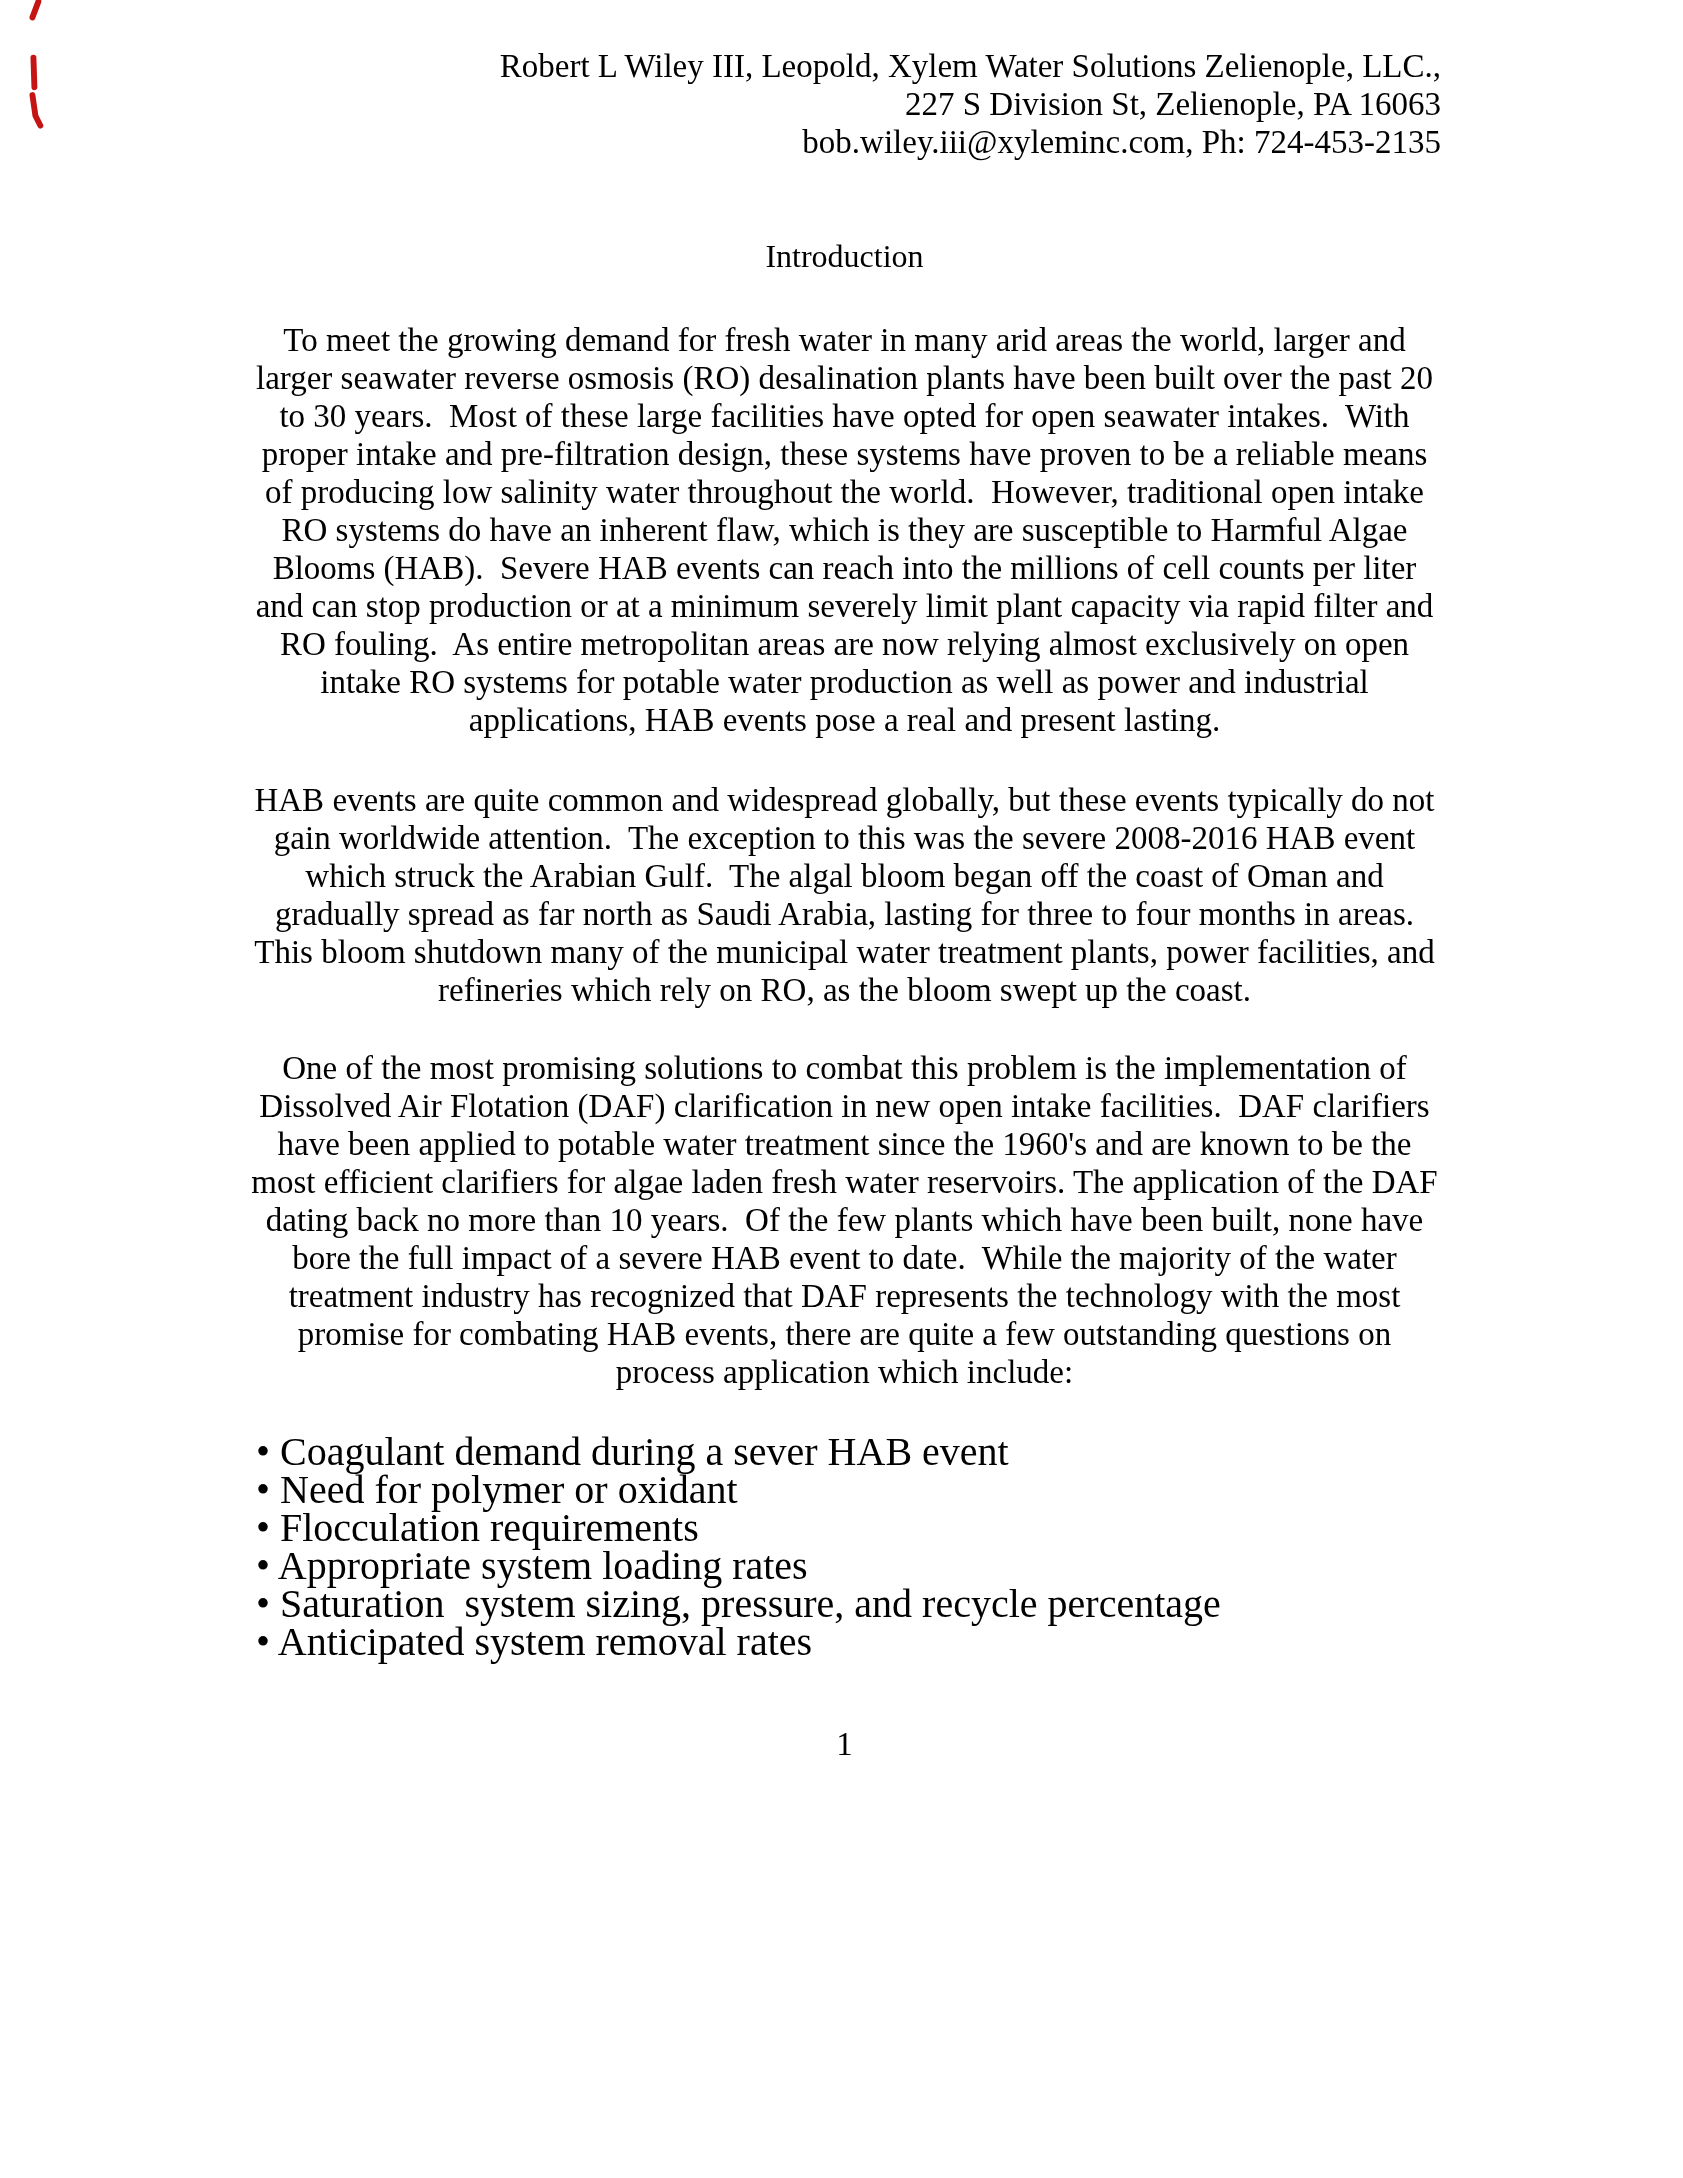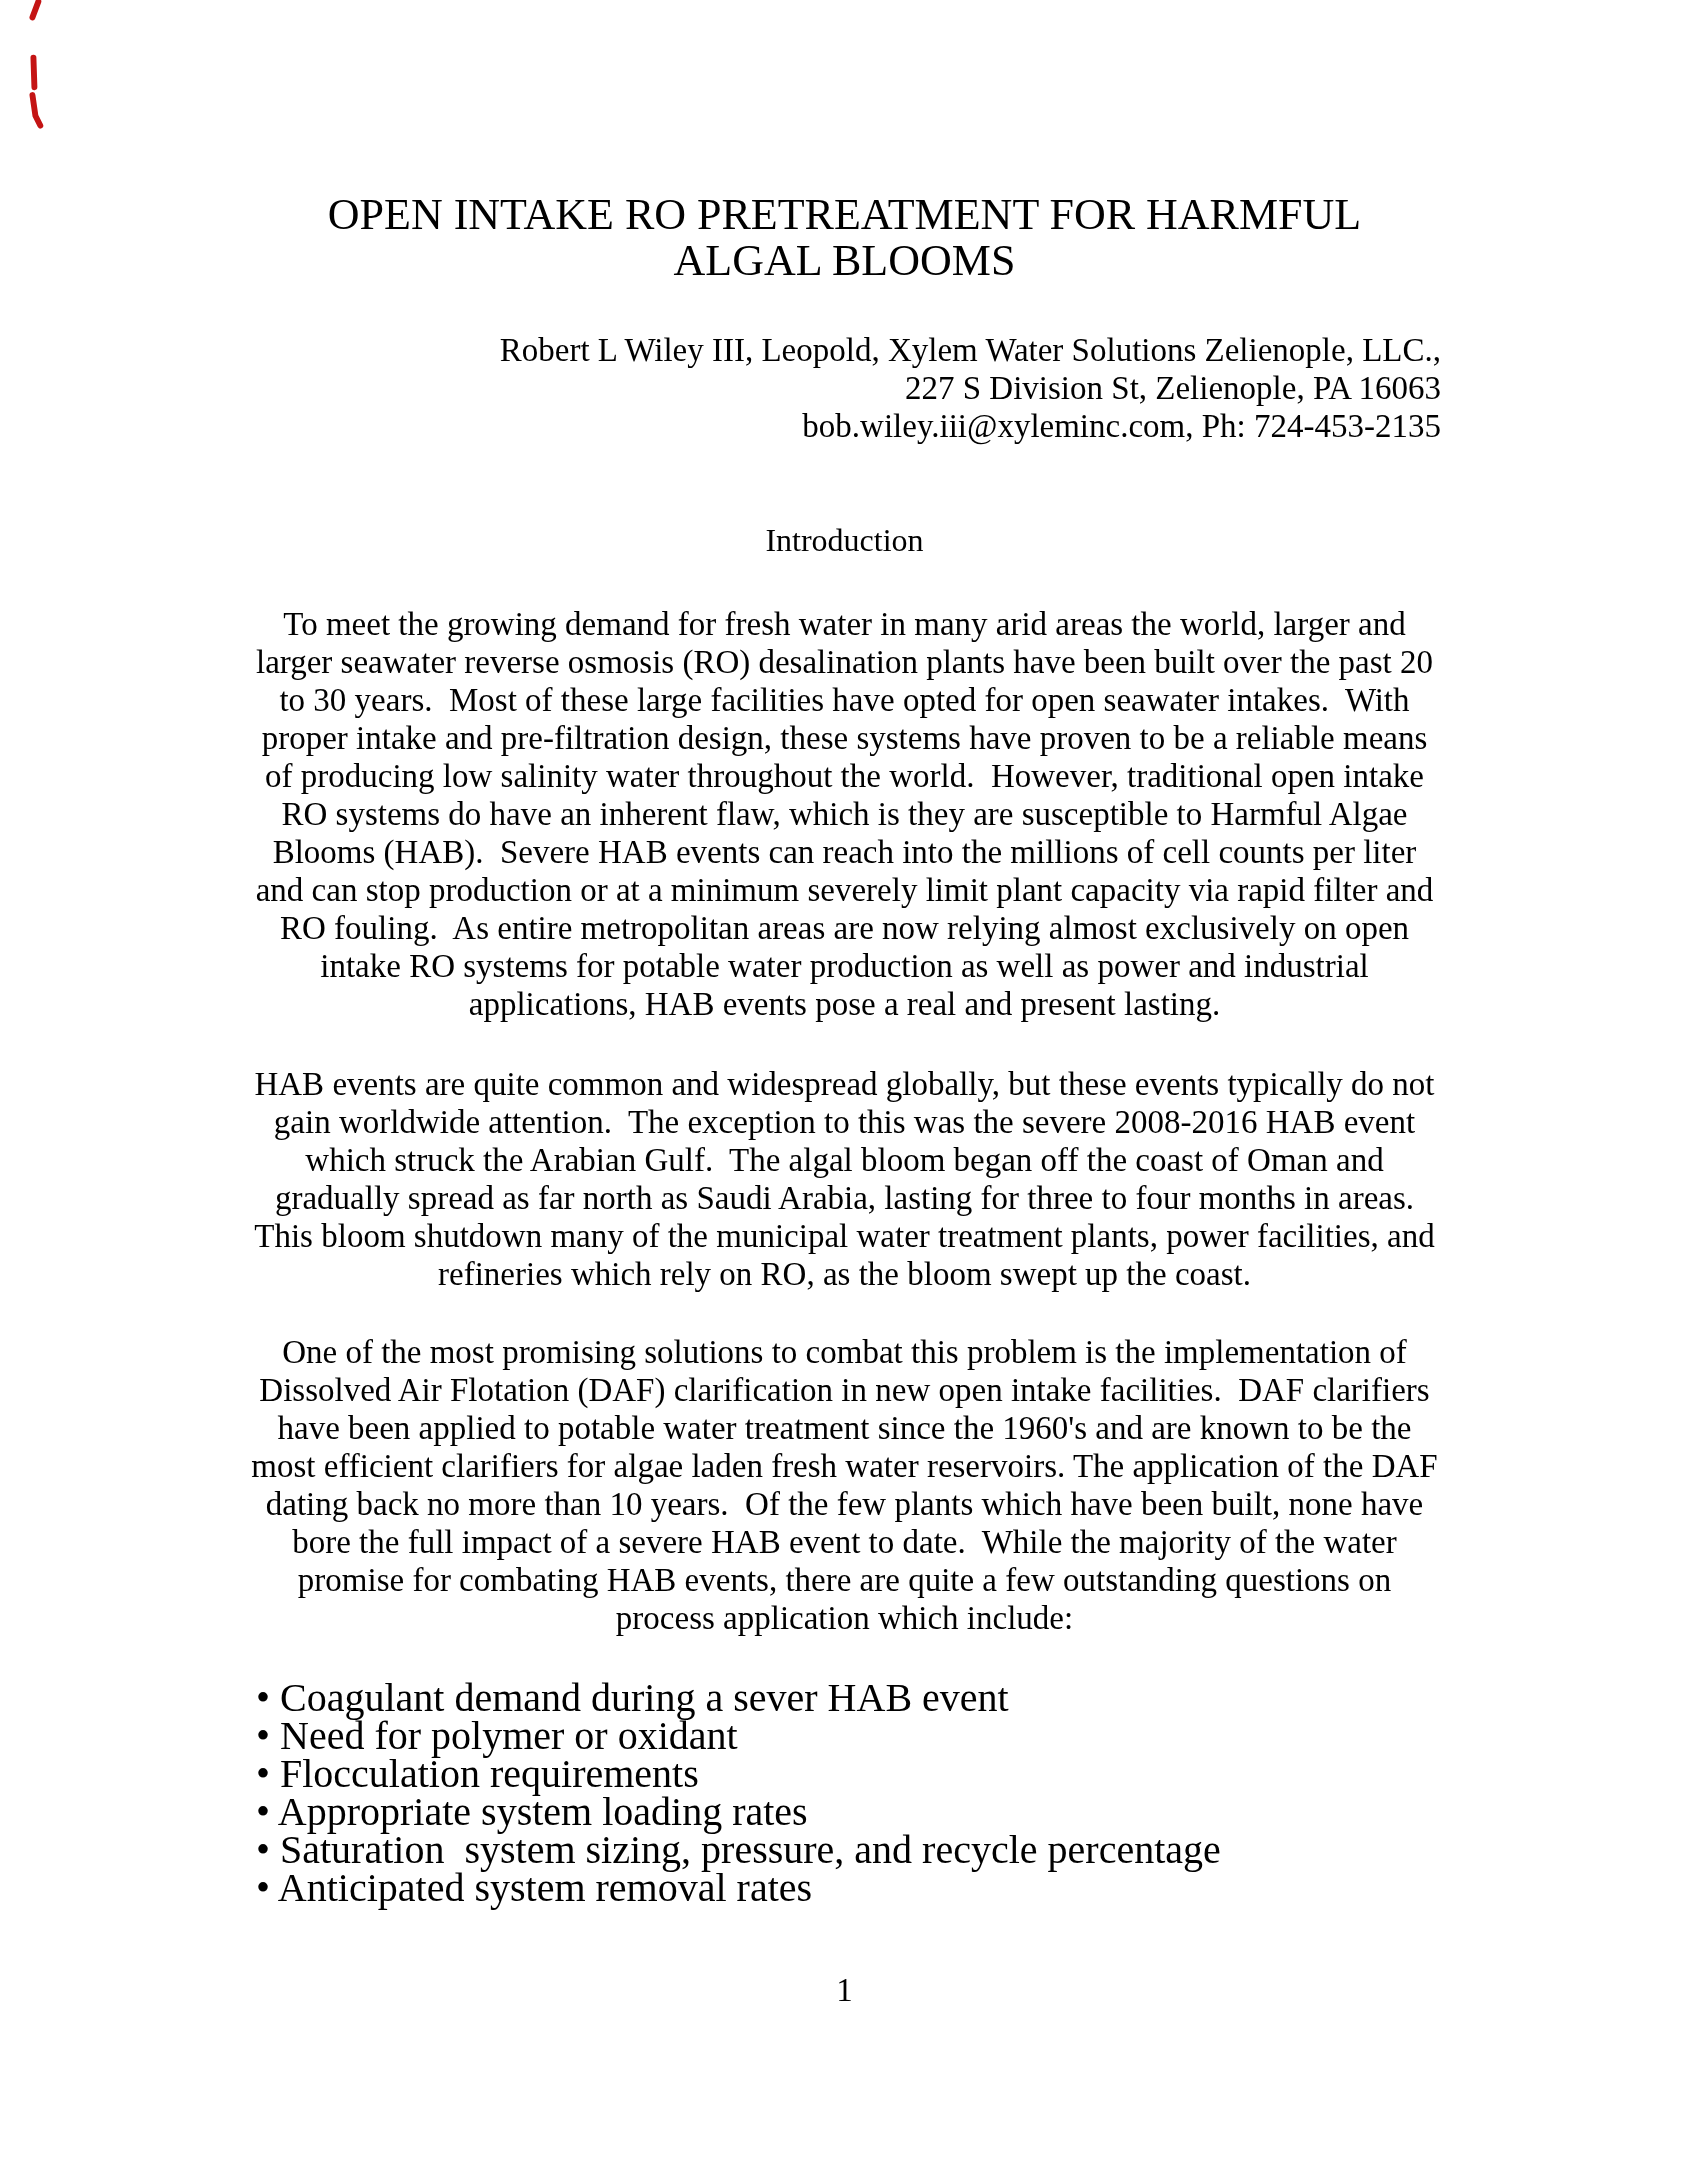--- a/index.html
+++ b/index.html
@@ -39,24 +39,20 @@
 <div class="page">
 
   <svg class="ink-marks" width="59" height="139" viewBox="0 0 60 140" aria-hidden="true">
     <path d="M39 1 L33 17" stroke="#c41414" stroke-width="6" fill="none" stroke-linecap="round"></path>
     <path d="M34 58 L35 88" stroke="#c41414" stroke-width="6" fill="none" stroke-linecap="round"></path>
     <path d="M33 96 L36 117 L41 127" stroke="#c41414" stroke-width="6" fill="none" stroke-linecap="round"></path>
   </svg>
 
   <div class="content">
 
-    <h1 class="title">
-        <div class="doc-line">OPEN INTAKE RO PRETREATMENT FOR HARMFUL</div>
-        <div class="doc-line">ALGAL BLOOMS</div>
-      </h1>
 
     <div class="author">
         <div class="doc-line">Robert L Wiley III, Leopold, Xylem Water Solutions Zelienople, LLC.,</div>
         <div class="doc-line">227 S Division St, Zelienople, PA 16063</div>
         <div class="doc-line">bob.wiley.iii@xyleminc.com, Ph: 724-453-2135</div>
       </div>
 
     <h2 class="section-heading">Introduction</h2>
 
     <div class="para para-1">
@@ -82,20 +78,21 @@
         <div class="doc-line">refineries which rely on RO, as the bloom swept up the coast.</div>
       </div>
 
     <div class="para para-3">
         <div class="doc-line">One of the most promising solutions to combat this problem is the implementation of</div>
         <div class="doc-line">Dissolved Air Flotation (DAF) clarification in new open intake facilities.  DAF clarifiers</div>
         <div class="doc-line">have been applied to potable water treatment since the 1960's and are known to be the</div>
         <div class="doc-line">most efficient clarifiers for algae laden fresh water reservoirs. The application of the DAF</div>
         <div class="doc-line">dating back no more than 10 years.  Of the few plants which have been built, none have</div>
         <div class="doc-line">bore the full impact of a severe HAB event to date.  While the majority of the water</div>
+        <div class="doc-line">treatment industry has recognized that DAF represents the technology with the most</div>
         <div class="doc-line">promise for combating HAB events, there are quite a few outstanding questions on</div>
         <div class="doc-line">process application which include:</div>
       </div>
 
     <div class="bullet-list">
         <div class="doc-line">• Coagulant demand during a sever HAB event</div>
         <div class="doc-line">• Need for polymer or oxidant</div>
         <div class="doc-line">• Flocculation requirements</div>
         <div class="doc-line">• Appropriate system loading rates</div>
         <div class="doc-line">• Saturation  system sizing, pressure, and recycle percentage</div>

